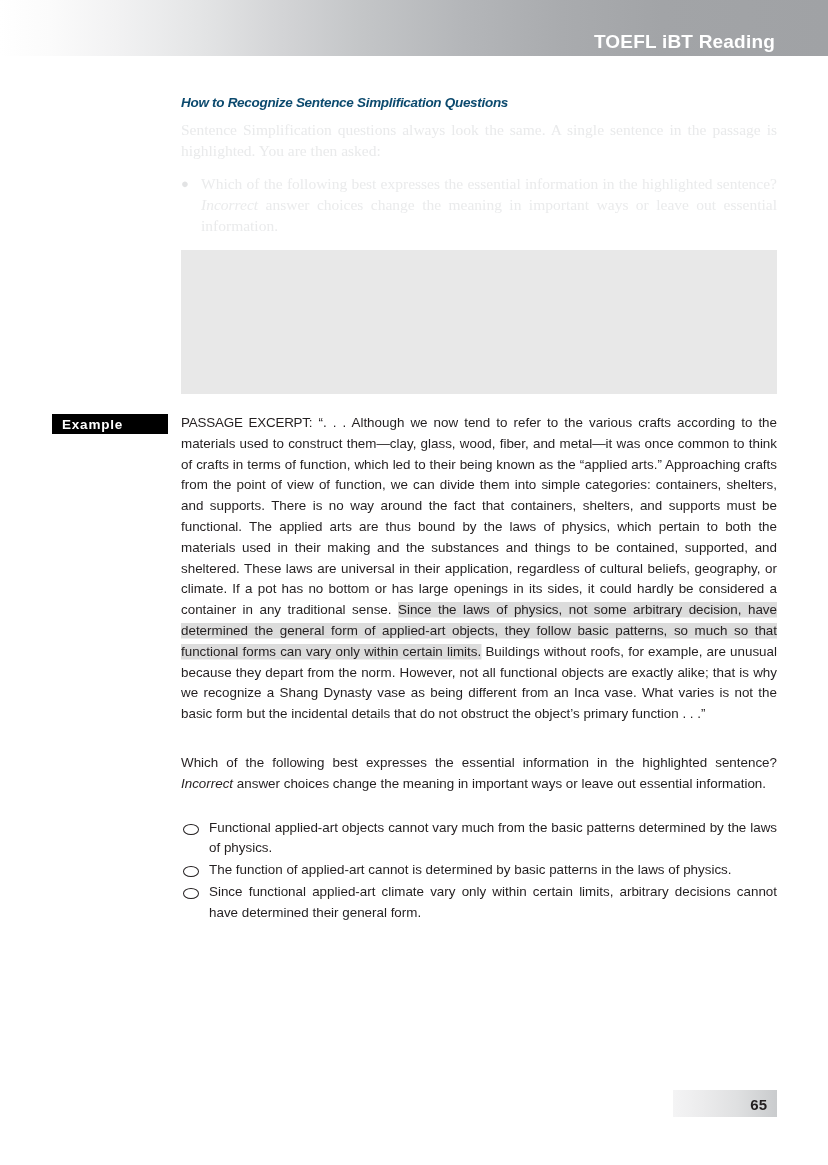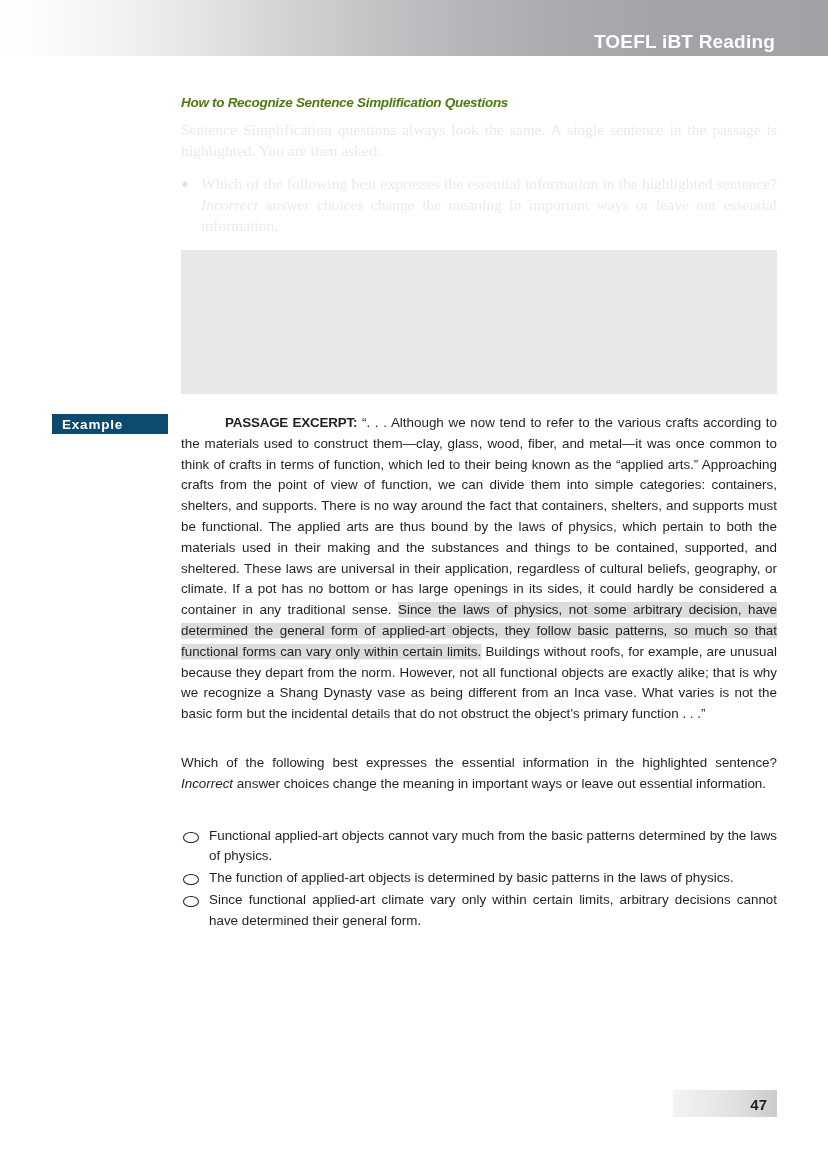--- a/index.html
+++ b/index.html
@@ -53,21 +53,21 @@
     position: absolute;
     left: 181px;
     top: 96px;
     width: 596px;
   }
   .faded-heading {
     font-family: "Liberation Sans", sans-serif;
     font-size: 13.5px;
     font-weight: bold;
     font-style: italic;
-    color: #4d7c0f;
+    color: #0c4a6e;
     letter-spacing: -0.3px;
     margin: 0 0 8px 0;
     line-height: 1.1;
   }
   .faded-body {
     font-family: "Liberation Serif", serif;
     font-size: 15.5px;
     line-height: 21px;
     color: #e9eaeb;
     margin: 0;
@@ -105,21 +105,21 @@
     background: #e8e8e8;
   }
 
   
   .example-tag {
     position: absolute;
     left: 52px;
     top: 414px;
     width: 116px;
     height: 20px;
-    background: #0c4a6e;
+    background: #000000;
     color: #ffffff;
     font-size: 13.5px;
     font-weight: bold;
     letter-spacing: 0.8px;
     display: flex;
     align-items: center;
     padding-left: 10px;
     box-sizing: border-box;
     font-family: "Liberation Sans", sans-serif;
   }
@@ -133,41 +133,40 @@
   }
   .passage {
     font-family: "Liberation Sans", sans-serif;
     font-size: 13.4px;
     line-height: 20.8px;
     color: #231f20;
     text-align: justify;
     margin: 0;
   }
   .passage b {
-    font-weight: bold;
+    font-weight: normal;
     letter-spacing: -0.2px;
-    margin-left: 44px;
   }
   .hl {
     background: #dcdcdc;
     box-shadow: 0 0 0 0.5px #dcdcdc;
   }
 
   .question {
     font-family: "Liberation Sans", sans-serif;
     font-size: 13.4px;
     line-height: 20.8px;
     color: #231f20;
     text-align: justify;
     margin: 28px 0 0 0;
   }
   .question i { font-style: italic; }
 
   .choices {
-    margin-top: 31px;
+    margin-top: 23px;
   }
   .choice {
     display: flex;
     align-items: flex-start;
     margin-bottom: 1px;
   }
   .radio-oval {
     flex: 0 0 auto;
     width: 16px;
     height: 11px;
@@ -234,25 +233,25 @@
 
   <p class="question"><span>Which of the following best expresses the essential information in the highlighted sentence? </span><i>Incorrect</i><span> answer choices change the meaning in important ways or leave out essential information.</span></p>
 
   <div class="choices">
     <div class="choice">
       <span class="radio-oval"></span>
       <span class="choice-text">Functional applied-art objects cannot vary much from the basic patterns determined by the laws of physics.</span>
     </div>
     <div class="choice">
       <span class="radio-oval"></span>
-      <span class="choice-text">The function of applied-art objects is determined by basic patterns in the laws of physics.</span>
+      <span class="choice-text">The function of applied-art cannot is determined by basic patterns in the laws of physics.</span>
     </div>
     <div class="choice">
       <span class="radio-oval"></span>
       <span class="choice-text">Since functional applied-art climate vary only within certain limits, arbitrary decisions cannot have determined their general form.</span>
     </div>
   </div>
 
 </div>
 
 <div class="page-footer">
-  <span class="page-number">47</span>
+  <span class="page-number">65</span>
 </div>
 
 </body></html>

